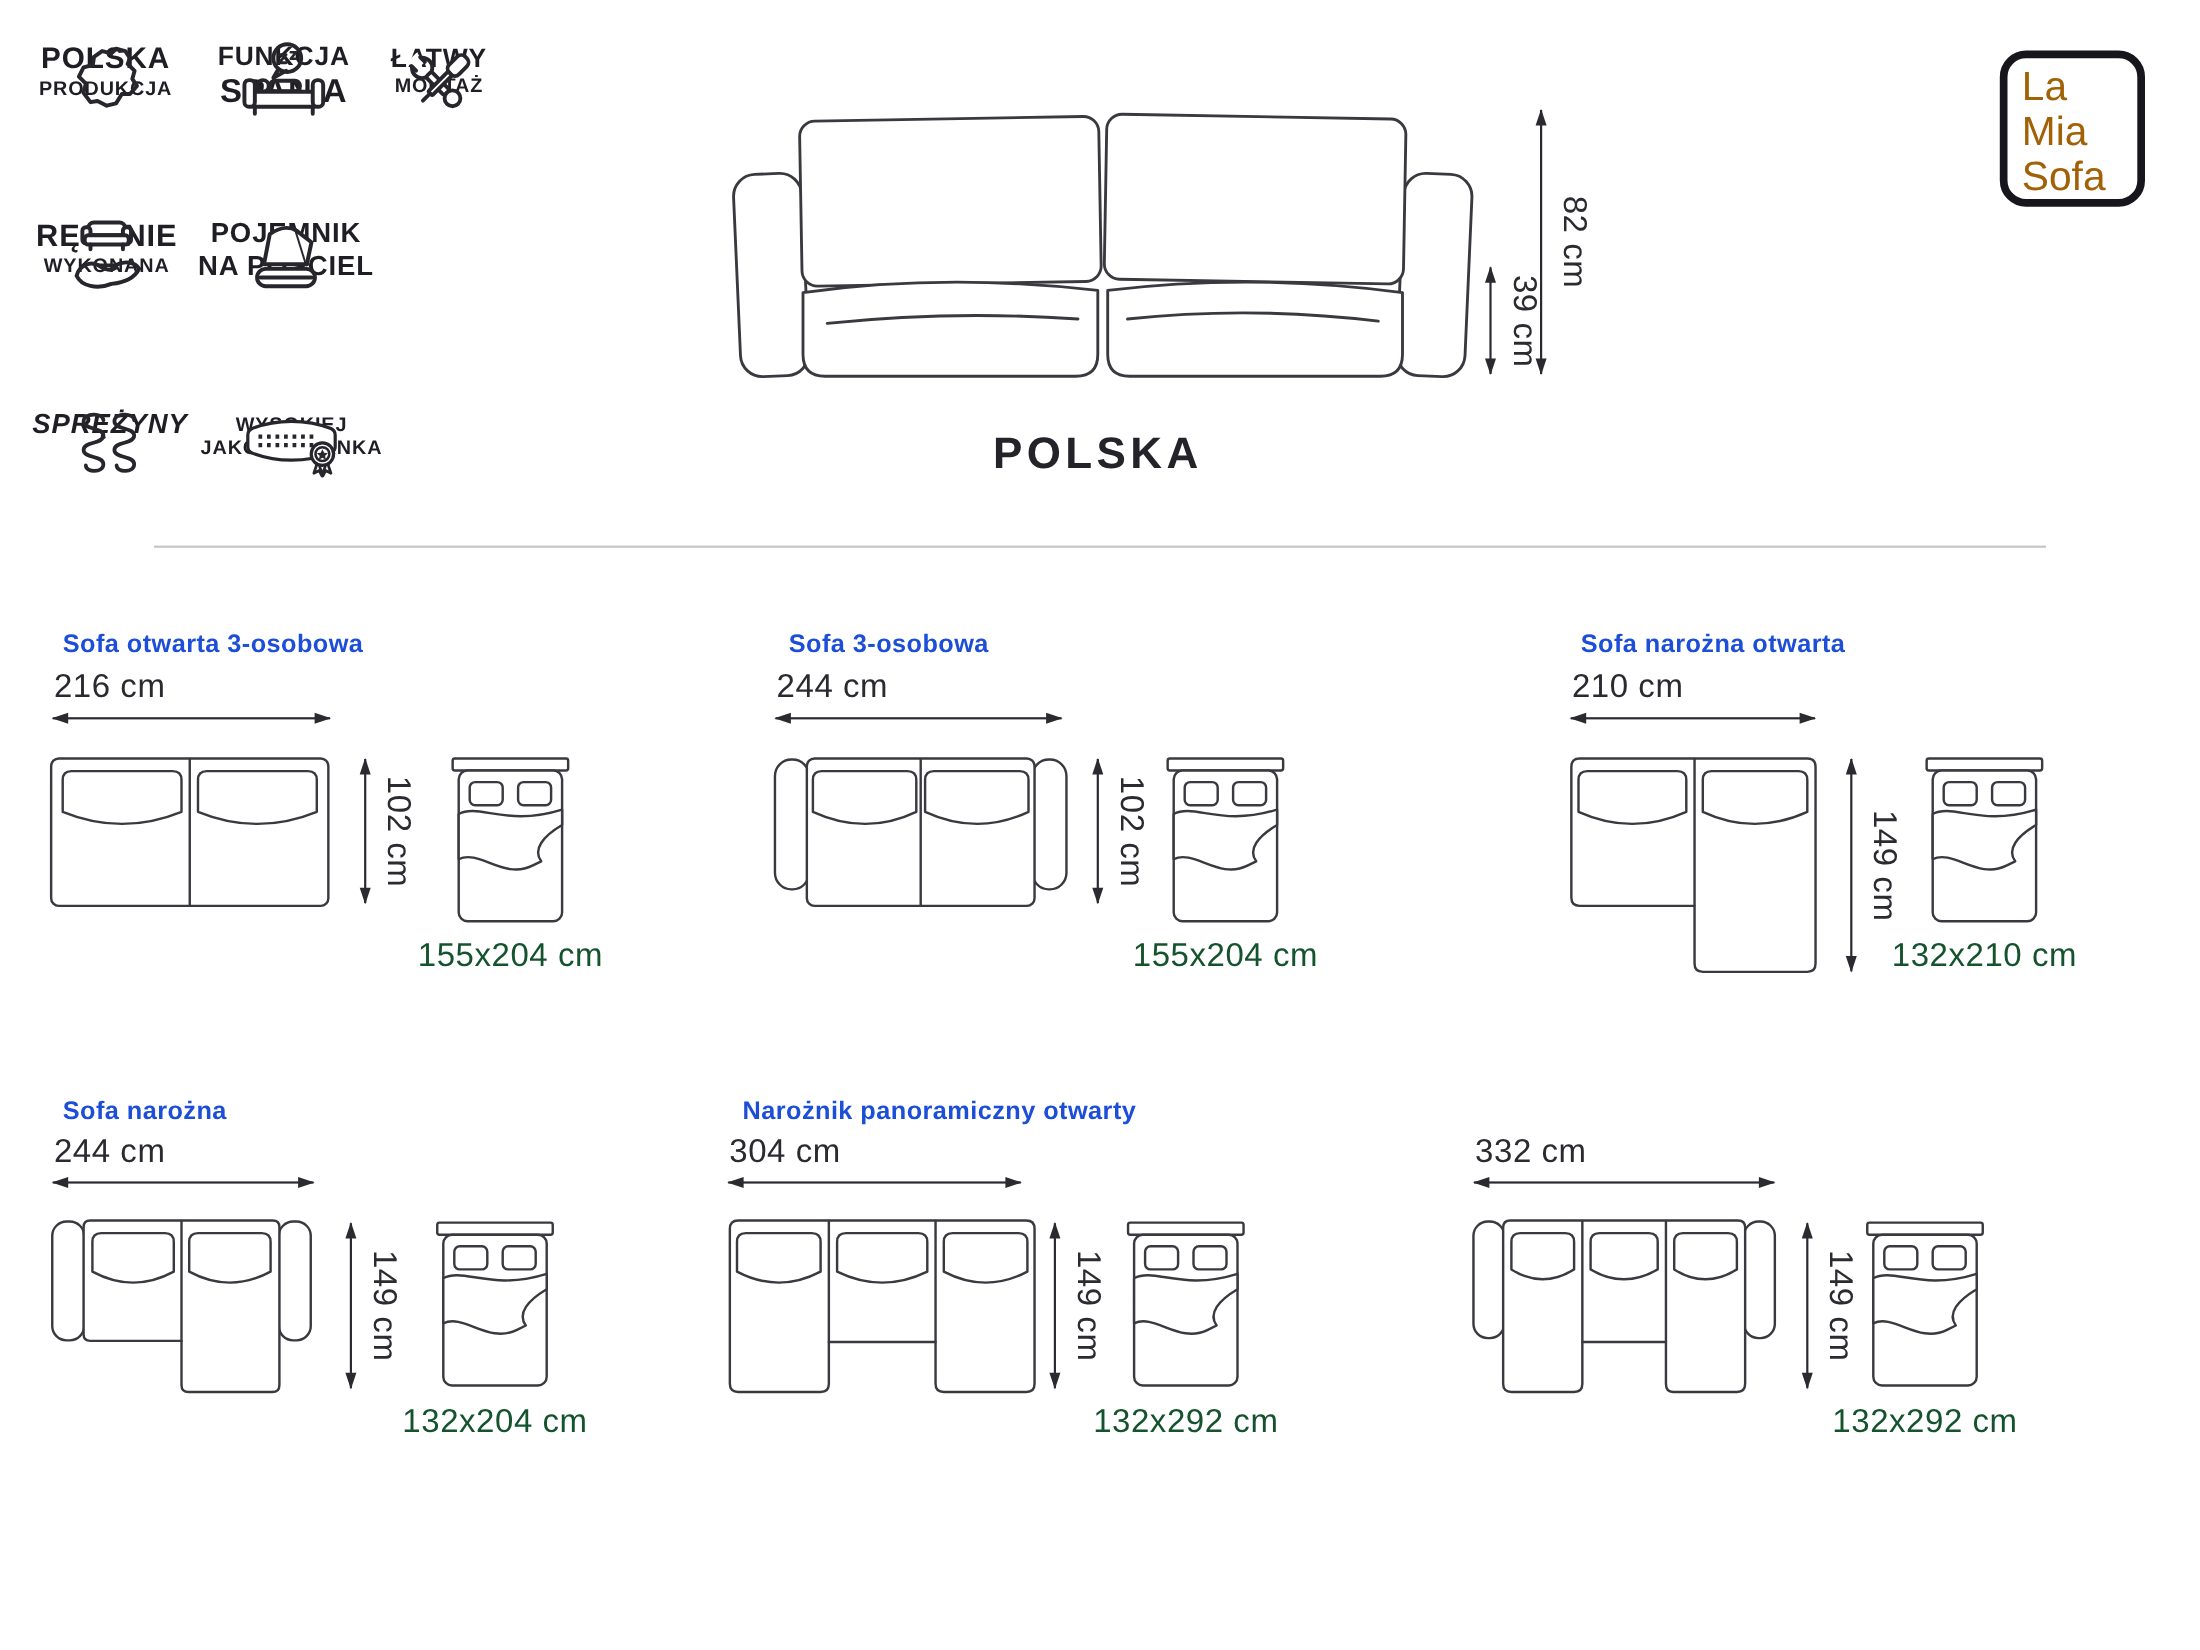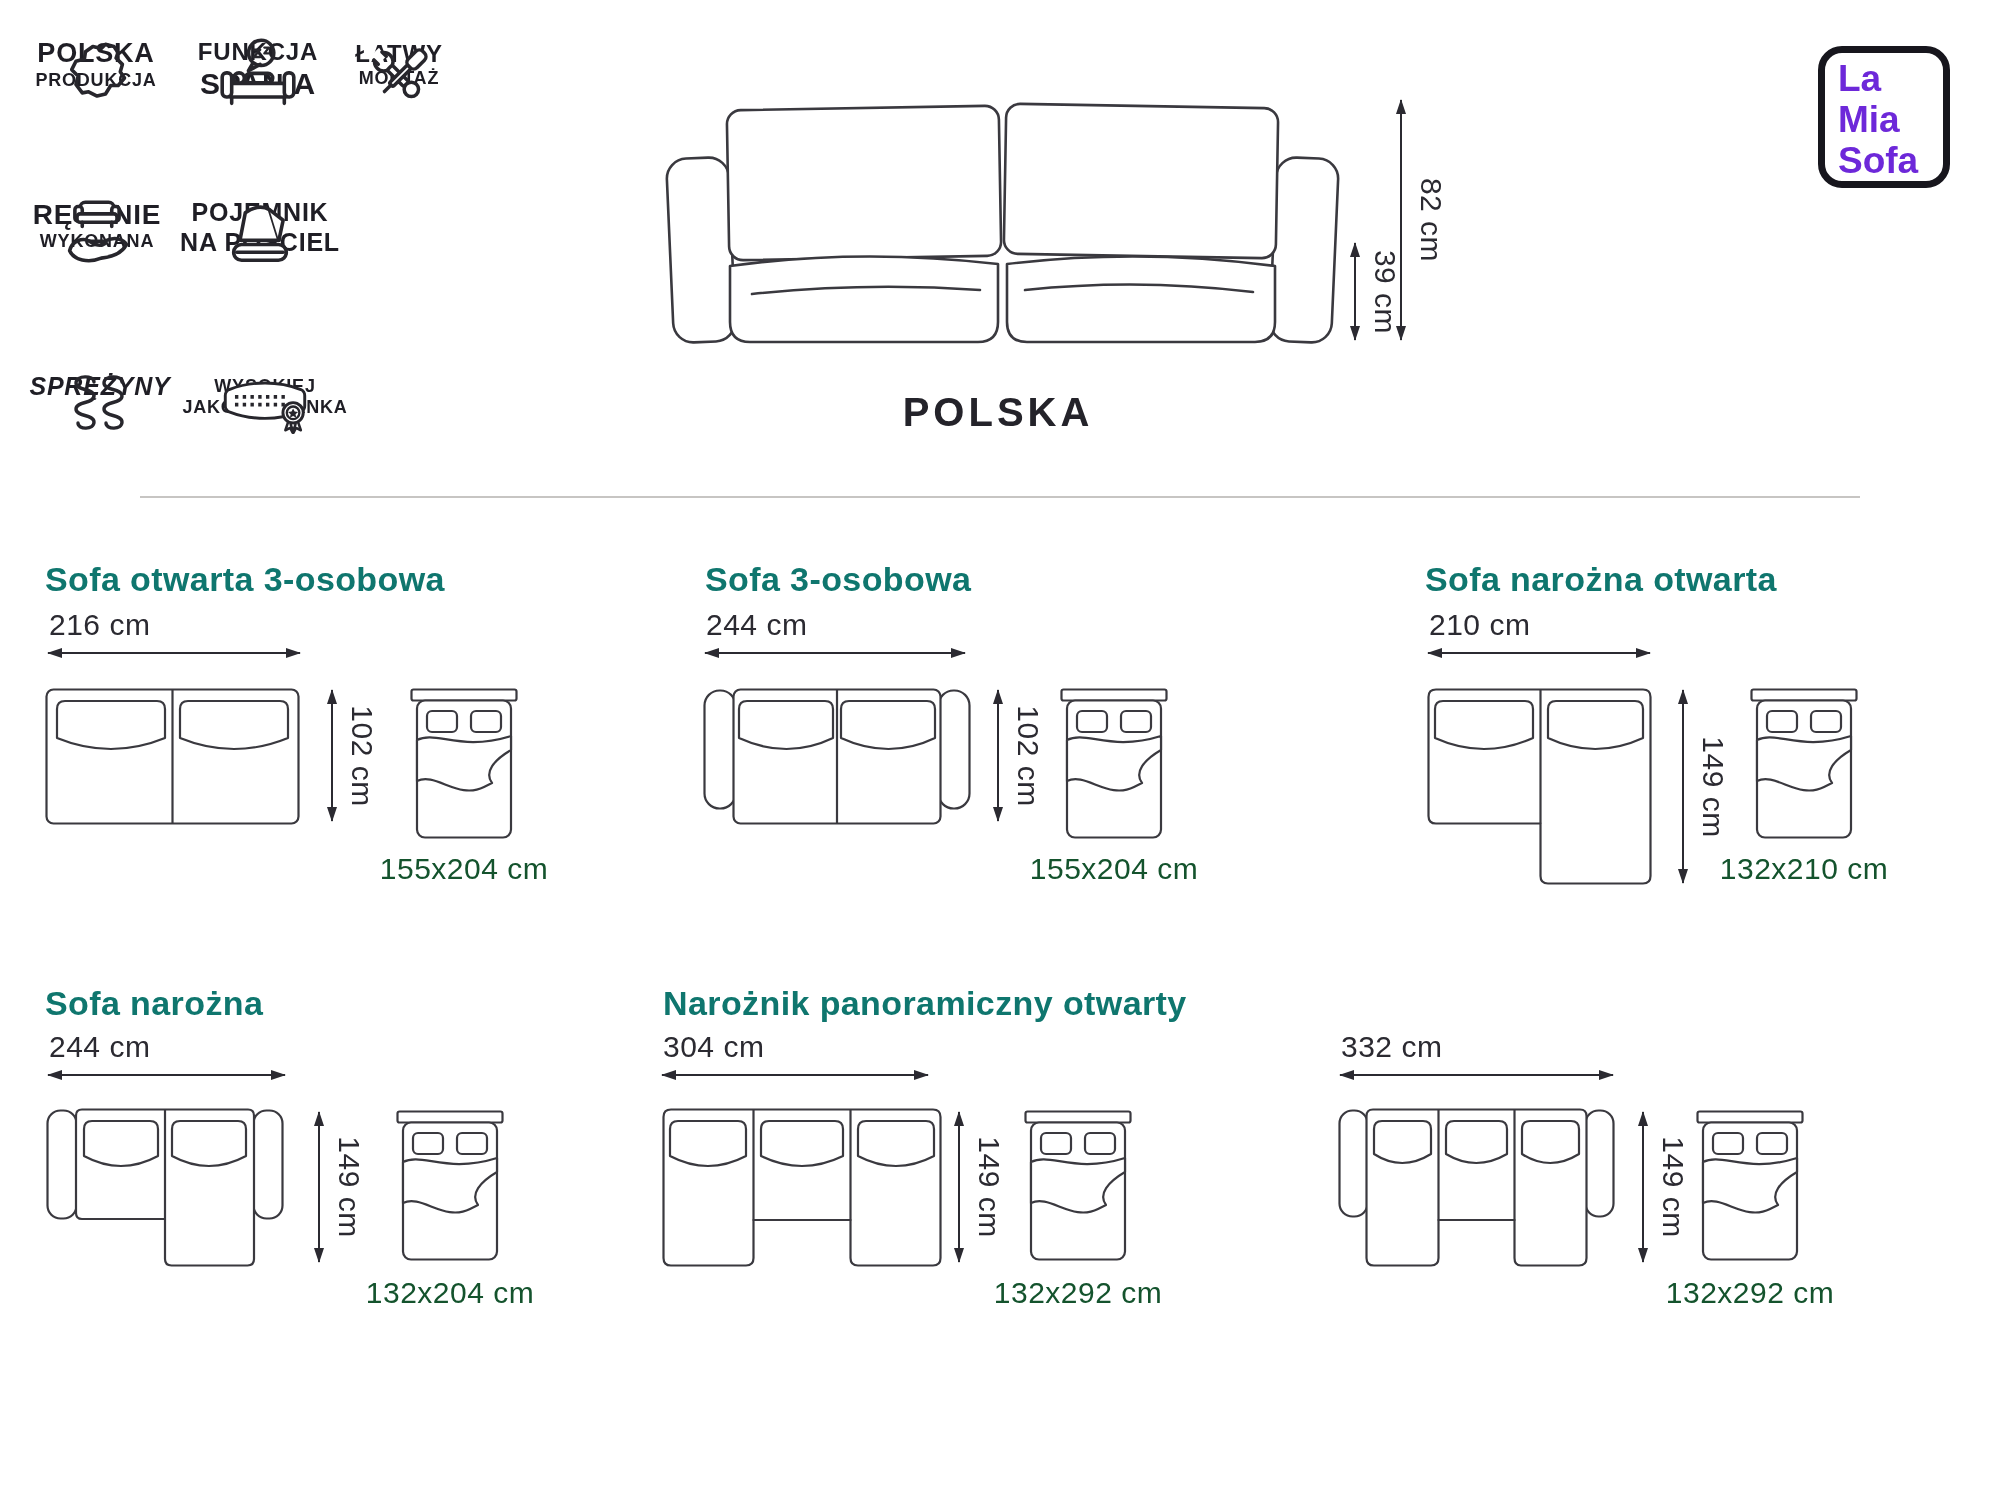--- a/index.html
+++ b/index.html
@@ -38,28 +38,28 @@
   .harrow::after{right:-1px;top:-6px;border-width:5px 0 5px 15px;border-left-color:#2b2a31;}
   .varrow{position:absolute;width:0;border-left:2px solid #2b2a31;}
   .varrow::before,.varrow::after{content:"";position:absolute;width:0;height:0;border:solid transparent;}
   .varrow::before{top:-1px;left:-6px;border-width:0 5px 15px 5px;border-bottom-color:#2b2a31;}
   .varrow::after{bottom:-1px;left:-6px;border-width:15px 5px 0 5px;border-top-color:#2b2a31;}
   .dim{font-size:30px;font-weight:400;color:#2b2a31;letter-spacing:.5px;white-space:nowrap;}
   .harrow .dim{position:absolute;left:1px;right:0;bottom:12px;text-align:left;}
   .varrow .dim{position:absolute;top:50%;left:12px;transform:translateY(-50%);writing-mode:vertical-rl;}
 
   
-  .vtitle{position:absolute;margin:0;font-size:34px;font-weight:700;color:#0f766e;letter-spacing:.4px;white-space:nowrap;}
+  .vtitle{position:absolute;margin:12px;font-size:23px;font-weight:700;color:#1d4ed8;letter-spacing:.4px;white-space:nowrap;}
   .bedlabel{position:absolute;width:220px;text-align:center;font-size:30px;color:#14532d;letter-spacing:.5px;}
   .product-title{position:absolute;left:848px;top:390px;width:300px;text-align:center;font-size:40px;font-weight:700;letter-spacing:4px;color:#24232a;}
   .divider{position:absolute;left:140px;top:496px;width:1720px;height:2px;background:#c7c5c3;}
 
   
   .logo{position:absolute;left:1818px;top:46px;width:132px;height:142px;border:7px solid #17161d;border-radius:24px;box-sizing:border-box;background:#fff;}
-  .logo div{margin-left:13px;margin-top:-2px;font-size:37px;line-height:43px;font-weight:700;color:#6d28d9;}
+  .logo div{margin-left:13px;margin-top:-2px;font-size:37px;line-height:43px;font-weight:400;color:#a16207;}
   .logo div:first-child{margin-top:4px;}
 </style>
 </head>
 <body>
 
 <div class="canvas">
 
   <div class="feature f1" style="left:20px;top:38px;width:152px;">
     <svg class="ficon" width="78" height="76" viewBox="0 0 72 72">
       <path class="i" d="M26,13 L33,8 L41,10 L45,6 L53,8 L57,14 L55,19 L61,25 L59,32 L63,38 L57,45 L50,45 L45,53 L37,55 L29,51 L23,52 L17,44 L19,36 L13,30 L17,22 L25,20 Z"></path>

